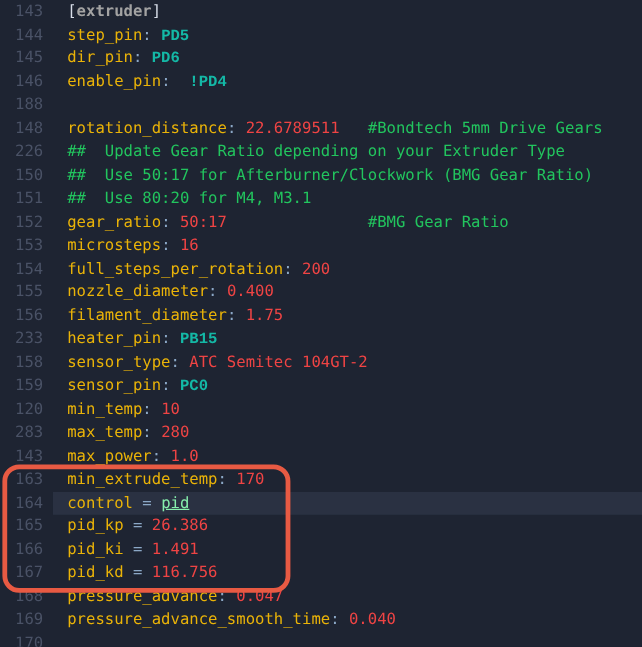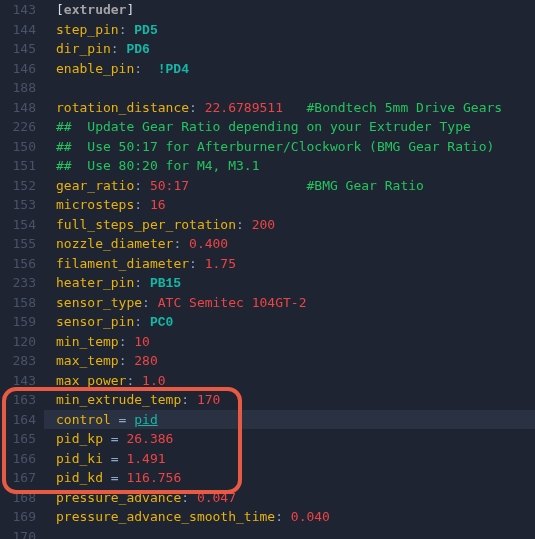--- a/index.html
+++ b/index.html
@@ -44,21 +44,21 @@
     padding-left: 12px;
   }
   
   .k   { color: #eab308; }             
   .col { color: #8ca8c7; }             
   .eq  { color: #8ca8c7; }             
   .pin { color: #14b8a6; font-weight: bold; font-family: Liberation Mono, monospace; }
   .num { color: #ef4444; }             
   .cmt { color: #22c55e; }             
   .ext { color: #a3a3a3; font-weight: bold; }  
-  .pidkw { color: #14b8a6; text-decoration: underline; }           
+  .pidkw { color: #86efac; text-decoration: underline; }           
   .kund { text-decoration-color: rgba(120,140,170,.4); }
 
   
   .callout {
     position: absolute;
     top: 387px;   
     left: 2px;
     width: 240px;
     height: 107px;
     border: 4px solid #e85a43;

